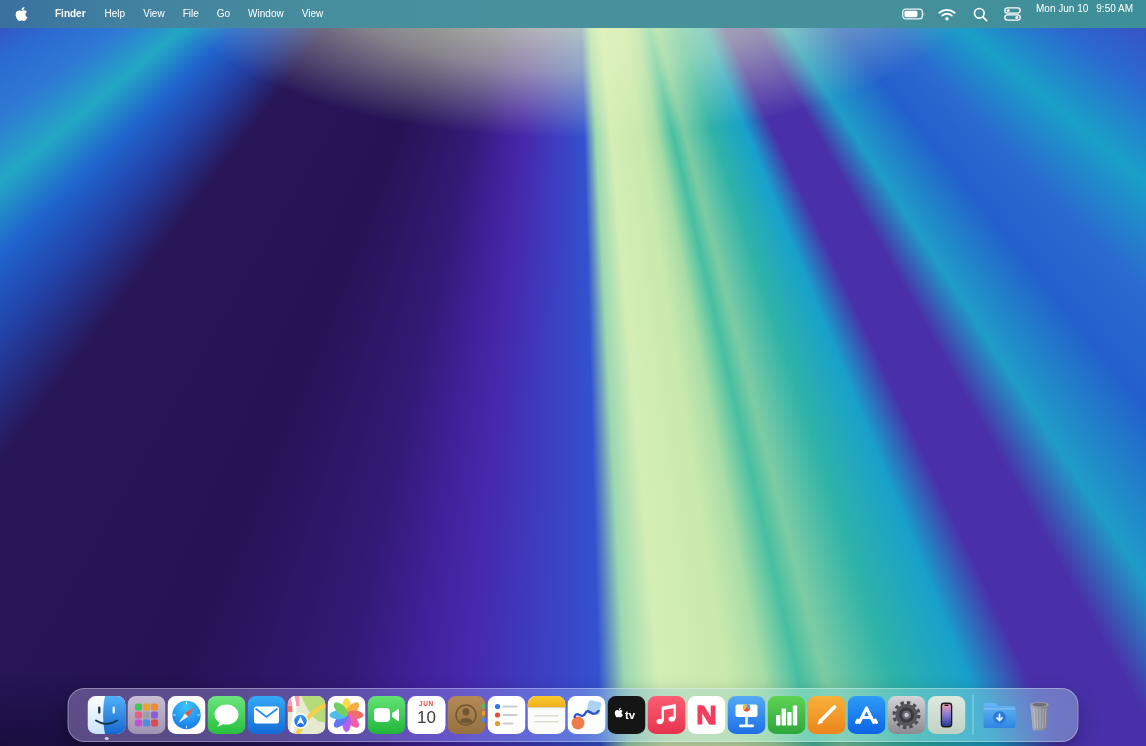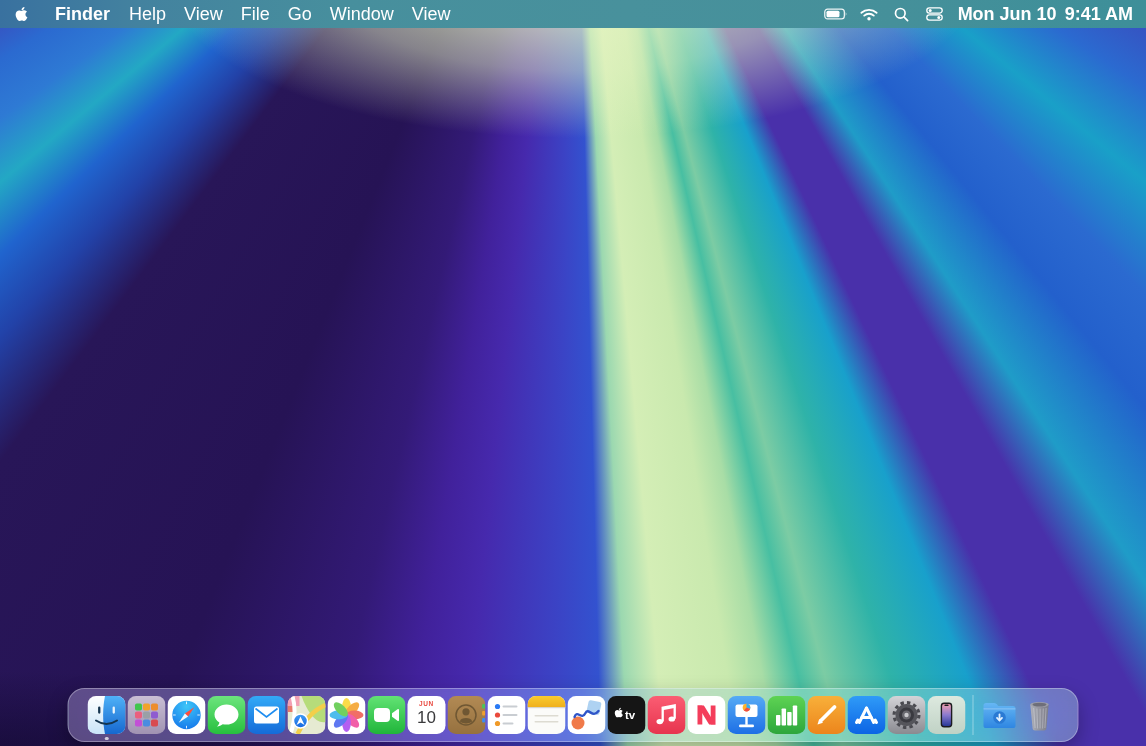--- a/index.html
+++ b/index.html
@@ -43,27 +43,27 @@
         #23a8c4 113deg,
         #2e7ad4 117deg,
         #2b6ad0 121deg,
         #3c47ba 125.4deg);
   }
   
   .menubar{
     position:absolute;top:0;left:0;right:0;height:28px;
     display:flex;align-items:center;
     background:linear-gradient(90deg,#39719f 0%,#43829f 12%,#478f9d 30%,#48919c 55%,#45909a 78%,#3d8f99 100%);
-    color:#fff;font-size:18px;
+    color:#fff;font-size:10px;
   }
   .mb-left{display:flex;align-items:center;padding-left:15px;}
   .apple{display:flex;align-items:center;margin-right:17px;cursor:default;}
   .mb-item{padding:0 9px;line-height:28px;cursor:default;white-space:nowrap;}
   .mb-item.bold{font-weight:700;padding:0 10px;}
-  .mb-right{margin-left:auto;display:flex;align-items:flex-end;gap:9px;padding-right:13px;font-weight:bold;}
+  .mb-right{margin-left:auto;display:flex;align-items:flex-start;gap:9px;padding-right:13px;}
   .status-ic{display:flex;align-items:center;justify-content:center;width:24px;height:22px;}
   .clock{display:flex;gap:8px;white-space:nowrap;margin-left:2px;}
   
   .dock{
     position:absolute;bottom:4px;left:50%;transform:translateX(-50%);
     height:52px;display:flex;align-items:center;padding:0 18px;
     border-radius:17px;
     background:
       linear-gradient(rgba(255,255,255,0.14),rgba(255,255,255,0.14)),
       linear-gradient(90deg, rgba(118,96,170,0.40), rgba(88,108,200,0.32) 38%, rgba(138,204,200,0.34) 72%, rgba(108,168,180,0.40));
@@ -132,21 +132,21 @@
     <span class="status-ic">
       <svg width="18" height="14" viewBox="0 0 18 14">
         <rect x="0.8" y="0.8" width="15.4" height="5.3" rx="2.65" fill="none" stroke="#fff" stroke-width="1.3"></rect>
         <circle cx="4.2" cy="3.45" r="1.5" fill="#fff"></circle>
         <rect x="0.8" y="7.9" width="15.4" height="5.3" rx="2.65" fill="none" stroke="#fff" stroke-width="1.3"></rect>
         <circle cx="12.8" cy="10.55" r="1.5" fill="#fff"></circle>
       </svg>
     </span>
     <span class="clock">
       <span>Mon Jun 10</span>
-      <span>9:41 AM</span>
+      <span>9:50 AM</span>
     </span>
   </div>
 </div>
 
 <div class="dock">
 
   <div class="ditem">
     <svg width="38" height="38" viewBox="0 0 38 38">
       <defs>
         <linearGradient id="fL" x1="0" y1="0" x2="0" y2="1">

